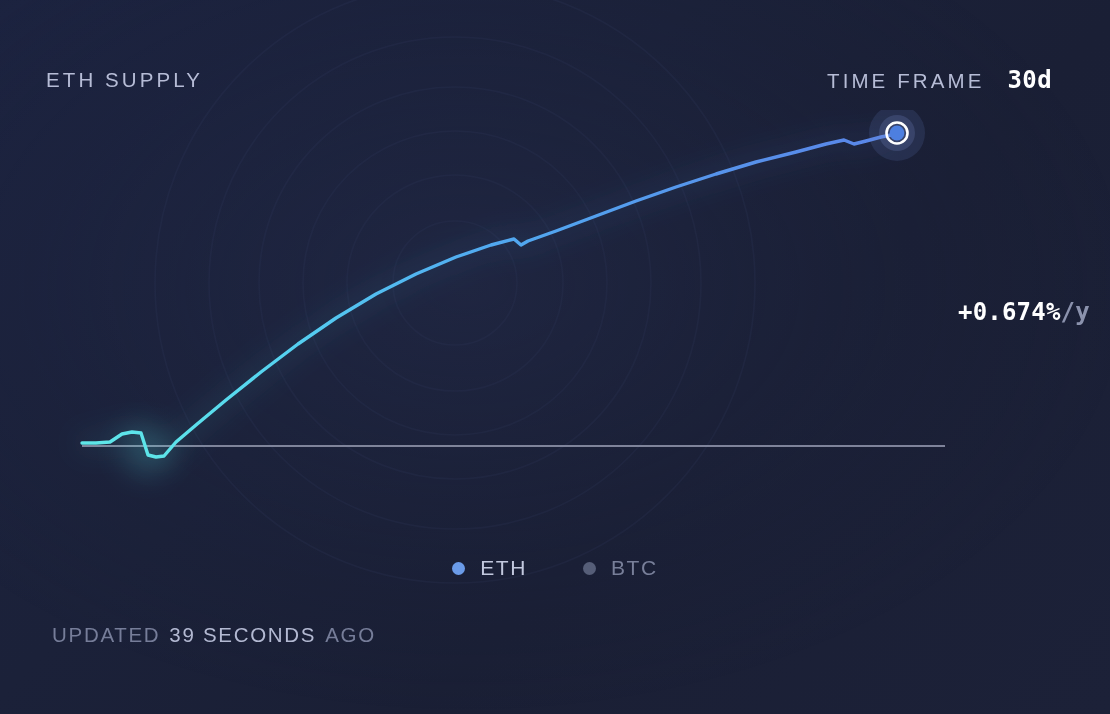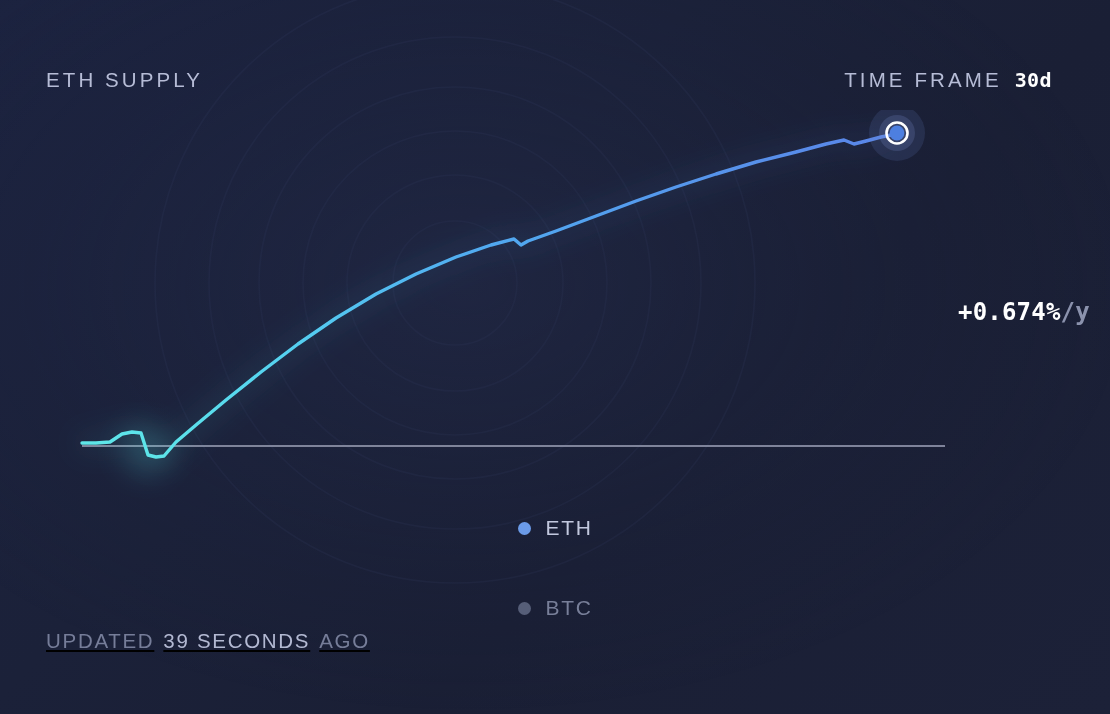--- a/index.html
+++ b/index.html
@@ -47,34 +47,34 @@
     font-size: 20.5px;
     letter-spacing: 3.1px;
     color: #b6bcd6;
     font-weight: 400;
     white-space: nowrap;
   }
 
   .timeframe {
     display: flex;
     align-items: baseline;
-    gap: 13px;
+    gap: 23px;
     white-space: nowrap;
   }
 
   .timeframe-label {
     font-size: 20.5px;
     letter-spacing: 3.1px;
     color: #b6bcd6;
     font-weight: 400;
   }
 
   .timeframe-value {
     font-family: "DejaVu Sans Mono", "Liberation Mono", monospace;
-    font-size: 20px;
+    font-size: 24px;
     font-weight: 700;
     color: #ffffff;
     letter-spacing: 0.4px;
   }
 
   
   .chart-area {
     position: absolute;
     left: 0;
     top: 110px;
@@ -112,21 +112,20 @@
   .legend {
     position: absolute;
     left: 0;
     right: 0;
     top: 552px;
     height: 32px;
     display: flex;
     align-items: center;
     justify-content: center;
     gap: 56px;
-    flex-direction: column;
   }
 
   .legend-item {
     display: flex;
     align-items: center;
     gap: 15px;
     cursor: pointer;
     white-space: nowrap;
   }
 
@@ -146,28 +145,27 @@
     font-weight: 400;
   }
 
   .legend-label.active   { color: #c2c8de; }
   .legend-label.inactive { color: #7b melon; }
   .legend-label.inactive { color: #787f99; text-align: center; }
 
   
   .footer {
     position: absolute;
-    left: 46px;
+    left: 52px;
     top: 623px;
     height: 30px;
     display: flex;
-    align-items: flex-end;
+    align-items: flex-start;
     gap: 9px;
     white-space: nowrap;
-    text-decoration: underline;
   }
 
   .footer span {
     font-size: 20.5px;
     letter-spacing: 1.7px;
     font-weight: 400;
   }
 
   .footer .dim    { color: #767d99; }
   .footer .bright { color: #b3b9d2; }

